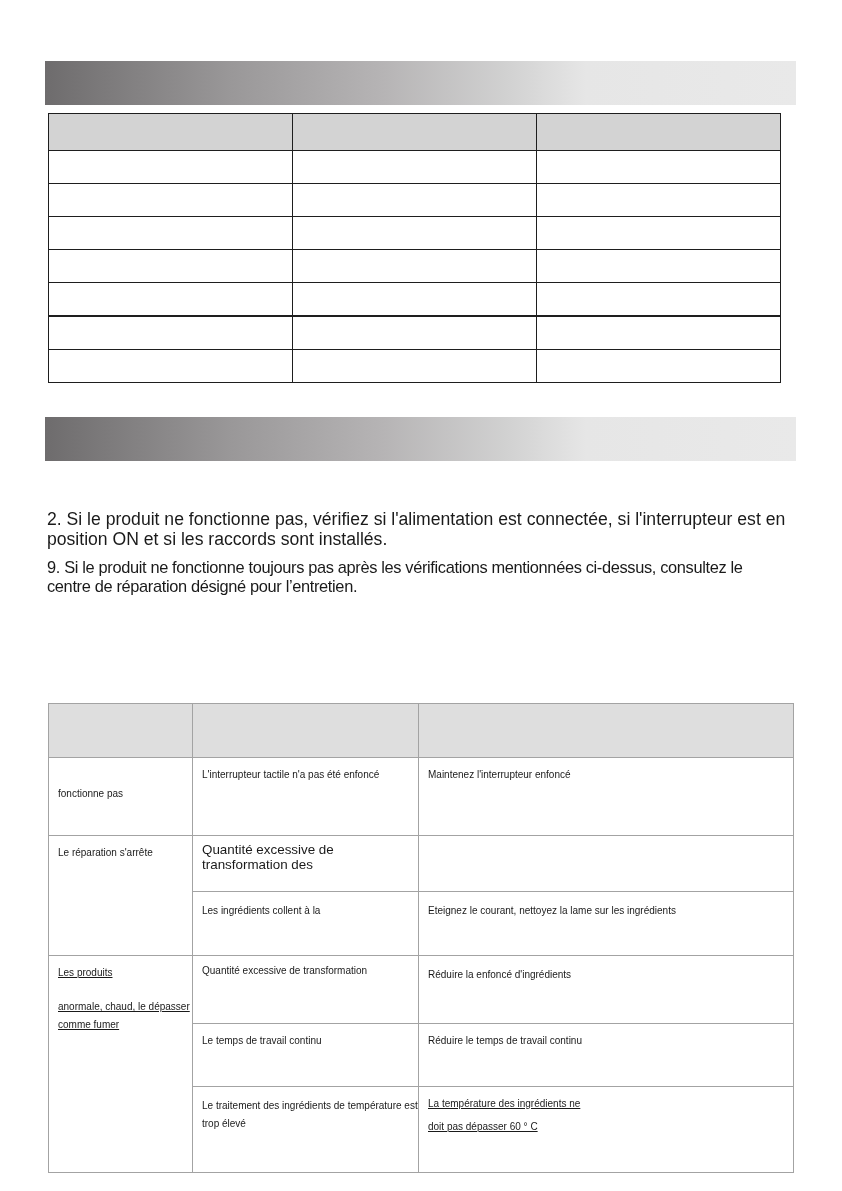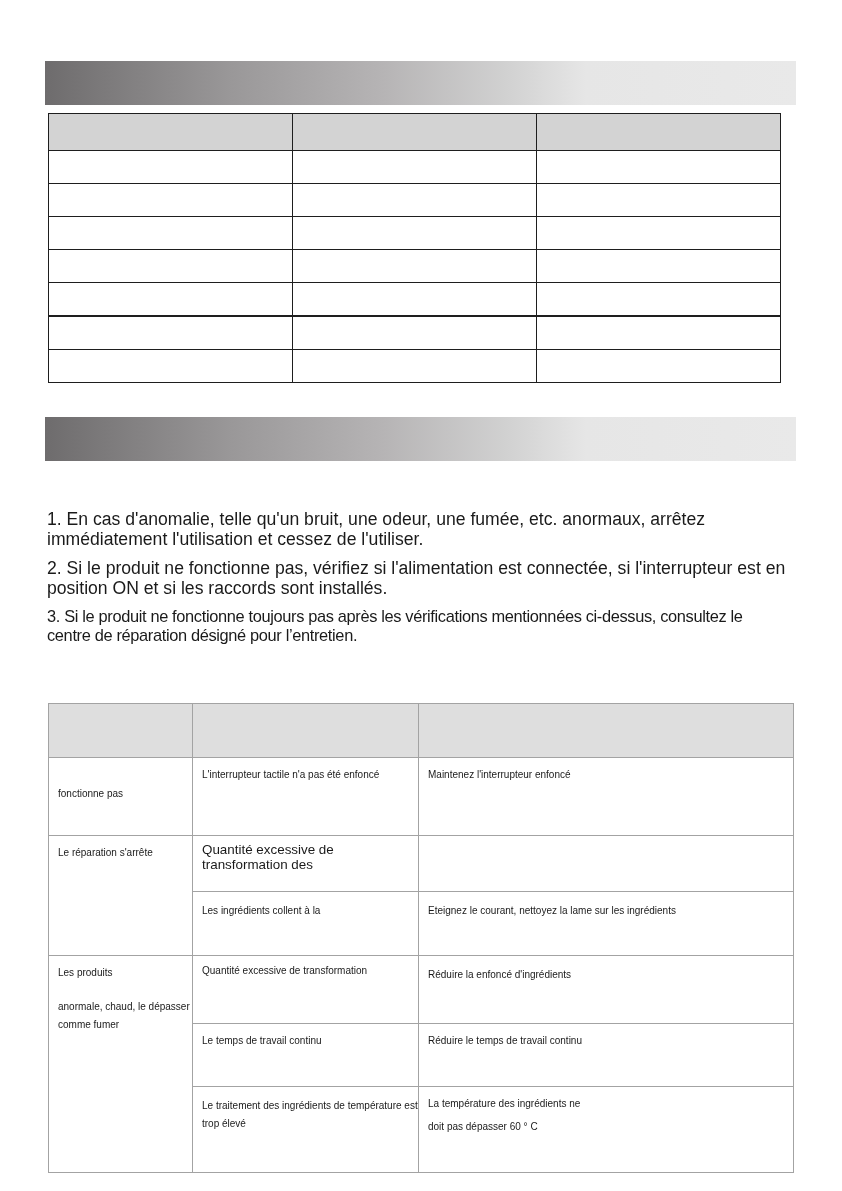--- a/index.html
+++ b/index.html
@@ -27,21 +27,21 @@
     .t2 td { border: 1px solid #a3a3a3; padding: 0 0 0 9px; vertical-align: top; font-size: 10px; line-height: 18px; }
     .t2 tr.hdr td { background: #dedede; height: 53px; }
     .t2 col.c1 { width: 144px; } .t2 col.c2 { width: 226px; } .t2 col.c3 { width: 375px; }
     .t2 .small { font-size: 13.4px; line-height: 15px; }
     .r1 td { height: 50px; } .r2 td { height: 49px; } .r3 td { height: 53px; }
     .r4 td { height: 57px; } .r5 td { height: 54px; } .r6 td { height: 75px; }
     .pad6 { padding-top: 6px !important; margin-top: 40px; }
     .pad8 { padding-top: 8px !important; }
     .pad10 { padding-top: 10px !important; }
     .bottomtxt { padding-top: 27px !important; }
-    .block { display: block; }
+    .block { display: block; text-decoration: underline; }
     .gap { display: block; height: 16px; }
   </style>
 </head>
 <body>
 
 <div id="banner1" class="banner">
   <span></span>
 </div>
 
 <table class="t1">
@@ -92,23 +92,22 @@
     <td></td>
   </tr>
 </tbody>
   </table>
 
 <div id="banner2" class="banner">
   <span></span>
 </div>
 
 <div class="instr">
-  <p>1. En cas d'anomalie, telle qu'un bruit, une odeur, une fumée, etc. anormaux, arrêtez immédiatement l'utilisation et cessez de l'utiliser.</p>
   <p>2. Si le produit ne fonctionne pas, vérifiez si l'alimentation est connectée, si l'interrupteur est en position ON et si les raccords sont installés.</p>
-  <p class="narrow">3. Si le produit ne fonctionne toujours pas après les vérifications mentionnées ci-dessus, consultez le centre de réparation désigné pour l’entretien.</p>
+  <p class="narrow">9. Si le produit ne fonctionne toujours pas après les vérifications mentionnées ci-dessus, consultez le centre de réparation désigné pour l’entretien.</p>
 </div>
 
 <table class="t2">
   <colgroup>
       <col class="c1">
       <col class="c2">
       <col class="c3">
     </colgroup>
   <tbody>
       <tr class="hdr">

